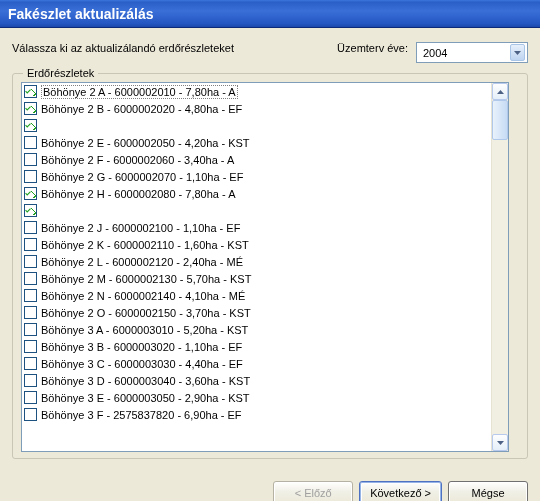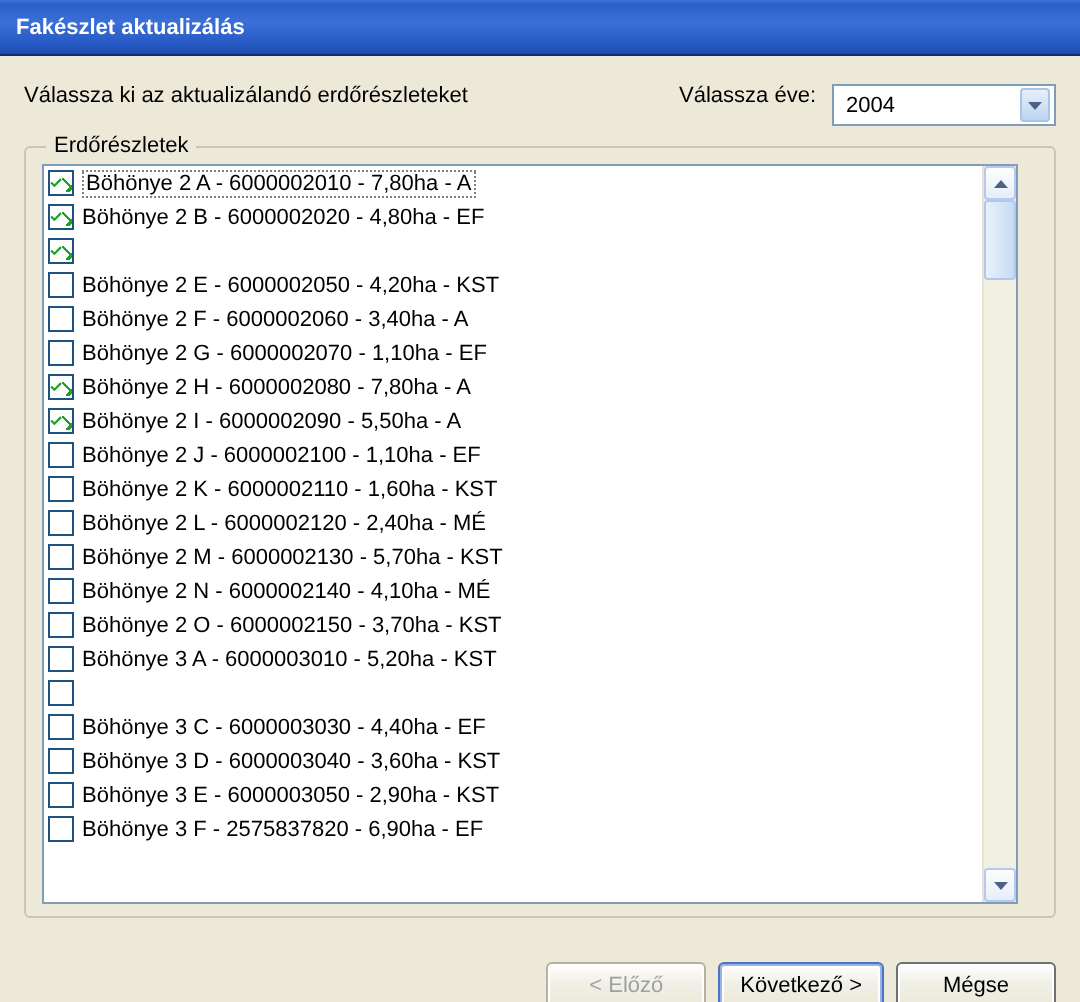--- a/index.html
+++ b/index.html
@@ -10,21 +10,21 @@
     background: #ece9d8;
     width: 540px;
     height: 501px;
     overflow: hidden;
   }
   .titlebar {
     height: 28px;
     background: linear-gradient(to bottom, #3b77dd 0%, #2a5fc7 8%, #3a6fd8 40%, #2456c1 88%, #1a47aa 100%);
     color: #fff;
     font-weight: bold;
-    font-size: 11px;
+    font-size: 14px;
     display: flex;
     align-items: center;
     padding: 0 8px;
     border-bottom: 1px solid #0b2a7a;
   }
   .client {
     padding: 14px 12px 10px 12px;
     background: #ece9d8;
   }
   .top-row {
@@ -174,21 +174,21 @@
 </head>
 <body>
 
 <div class="titlebar">
   <span>Fakészlet aktualizálás</span>
 </div>
 
 <div class="client">
   <div class="top-row">
     <span class="instruction">Válassza ki az aktualizálandó erdőrészleteket</span>
-    <span class="plan-label">Válassza éve:</span>
+    <span class="plan-label">Üzemterv éve:</span>
     <div class="year-select">
       <span>2004</span>
       <span class="arrow">
         <svg viewBox="0 0 7 4">
             <path d="M0 0 L3.5 4 L7 0 Z" fill="currentColor"></path>
           </svg>
       </span>
     </div>
   </div>
 
@@ -238,21 +238,20 @@
               </svg>
             </span>
             <span class="label">Böhönye 2 H - 6000002080 - 7,80ha - A</span>
           </div>
           <div class="item">
             <span class="chk checked">
               <svg viewBox="0 0 11 11">
                 <path d="M1 5 L4 8 L10 2" stroke="#21a121" stroke-width="2" fill="none"></path>
               </svg>
             </span>
-            <span class="label">Böhönye 2 I - 6000002090 - 5,50ha - A</span>
           </div>
           <div class="item">
             <span class="chk"></span>
             <span class="label">Böhönye 2 J - 6000002100 - 1,10ha - EF</span>
           </div>
           <div class="item">
             <span class="chk"></span>
             <span class="label">Böhönye 2 K - 6000002110 - 1,60ha - KST</span>
           </div>
           <div class="item">
@@ -270,20 +269,21 @@
           <div class="item">
             <span class="chk"></span>
             <span class="label">Böhönye 2 O - 6000002150 - 3,70ha - KST</span>
           </div>
           <div class="item">
             <span class="chk"></span>
             <span class="label">Böhönye 3 A - 6000003010 - 5,20ha - KST</span>
           </div>
           <div class="item">
             <span class="chk"></span>
+            <span class="label">Böhönye 3 B - 6000003020 - 1,10ha - EF</span>
           </div>
           <div class="item">
             <span class="chk"></span>
             <span class="label">Böhönye 3 C - 6000003030 - 4,40ha - EF</span>
           </div>
           <div class="item">
             <span class="chk"></span>
             <span class="label">Böhönye 3 D - 6000003040 - 3,60ha - KST</span>
           </div>
           <div class="item">

